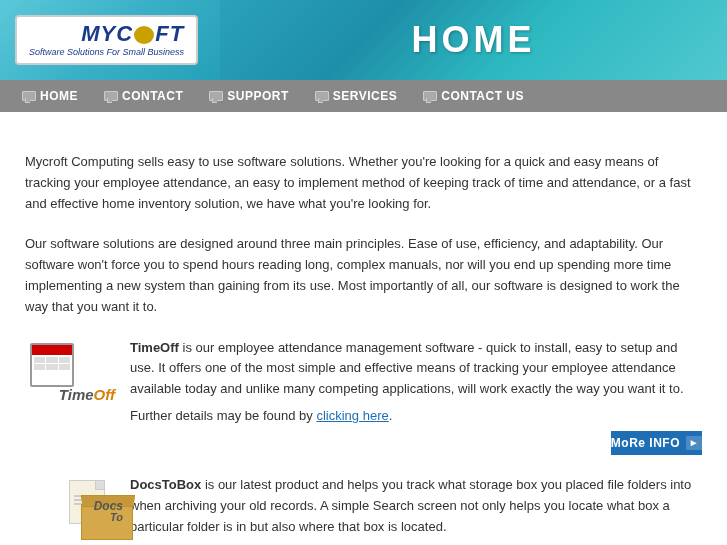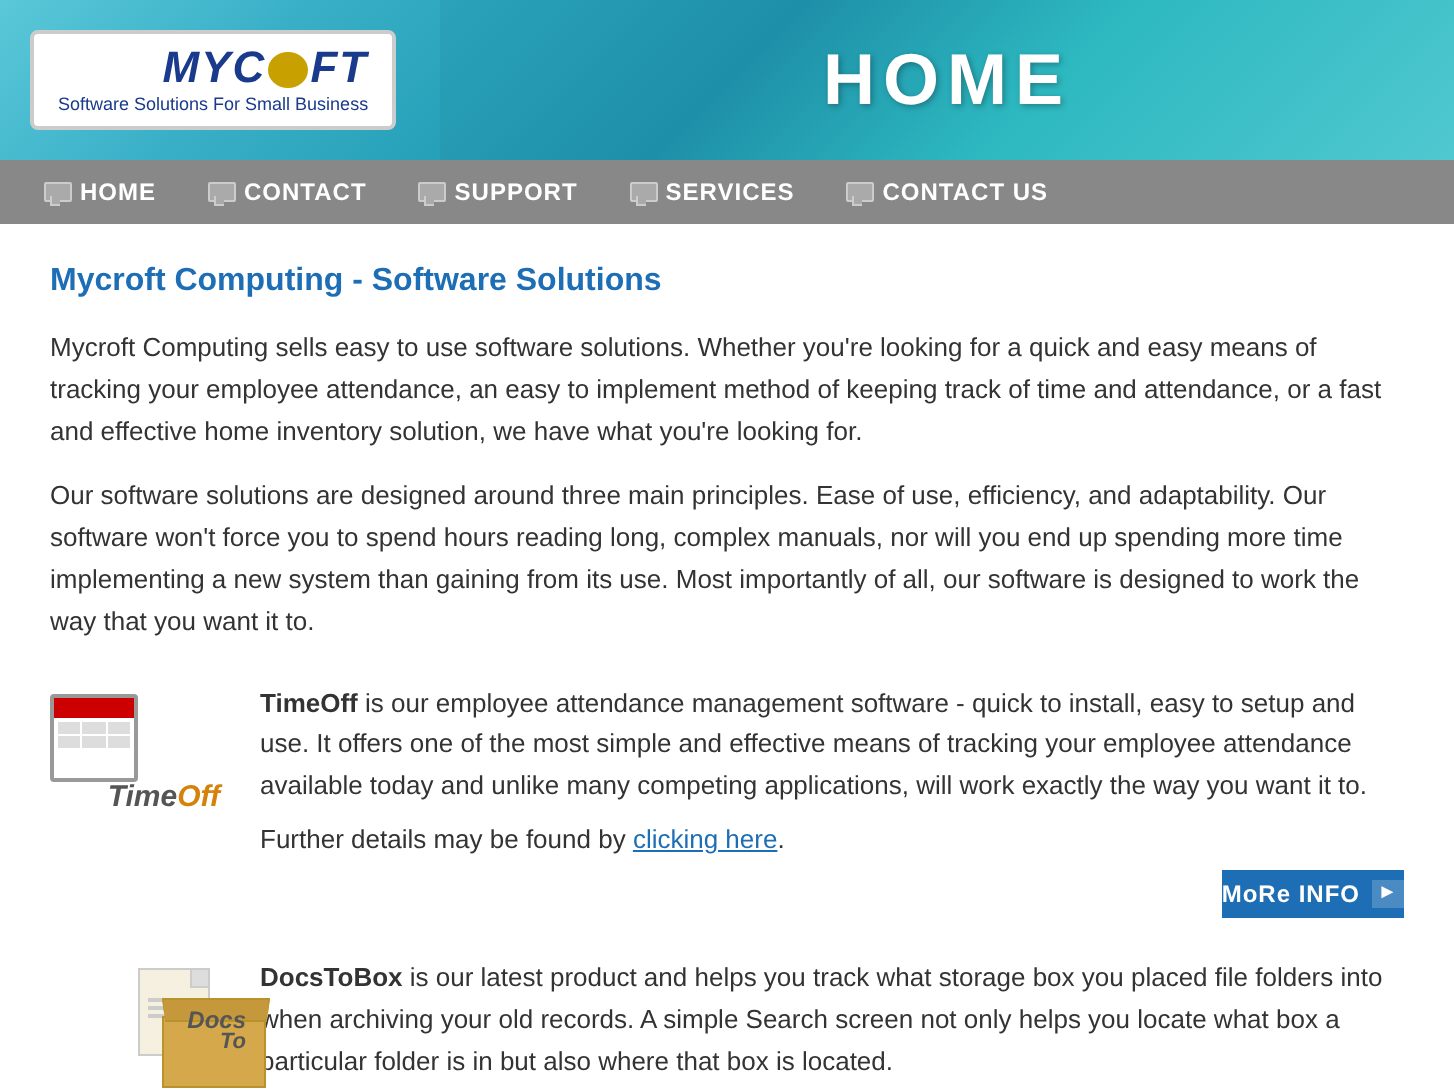--- a/index.html
+++ b/index.html
@@ -41,20 +41,21 @@
       width: 20px;
       height: 18px;
       background: #c8a000;
       border-radius: 50%;
       vertical-align: middle;
       margin: 0 1px;
     }
     .logo-subtitle {
       font-size: 9px;
       color: #1a3a8c;
+      font-style: italic;
       margin-top: 2px;
     }
     .header-title-area {
       flex: 1;
       display: flex;
       align-items: center;
       justify-content: center;
     }
     .header-title {
       font-size: 36px;
@@ -114,32 +115,34 @@
       color: #1e6eb5;
       font-size: 16px;
       font-weight: bold;
       margin-bottom: 14px;
     }
     .intro-text {
       font-size: 13px;
       color: #333;
       line-height: 1.6;
       margin-bottom: 12px;
+      margin-top: 20px;
     }
     .product-section {
       display: flex;
       gap: 15px;
       margin-top: 20px;
       margin-bottom: 10px;
     }
     .product-logo {
       flex-shrink: 0;
       width: 90px;
       display: flex;
       align-items: flex-start;
+      justify-content: center;
       padding-top: 5px;
     }
     .product-content {
       flex: 1;
     }
     .product-desc {
       font-size: 13px;
       color: #333;
       line-height: 1.6;
       margin-bottom: 8px;
@@ -280,21 +283,20 @@
     <span class="nav-icon"></span>
     <span>SERVICES</span>
   </a>
   <a class="nav-item">
     <span class="nav-icon"></span>
     <span>CONTACT US</span>
   </a>
 </div>
 
 <div class="main-content">
-  <div class="page-heading">Mycroft Computing - Software Solutions</div>
 
   <p class="intro-text">Mycroft Computing sells easy to use software solutions. Whether you're looking for a quick and easy means of tracking your employee attendance, an easy to implement method of keeping track of time and attendance, or a fast and effective home inventory solution, we have what you're looking for.</p>
   <p class="intro-text">Our software solutions are designed around three main principles. Ease of use, efficiency, and adaptability. Our software won't force you to spend hours reading long, complex manuals, nor will you end up spending more time implementing a new system than gaining from its use. Most importantly of all, our software is designed to work the way that you want it to.</p>
 
   <div class="product-section">
     <div class="product-logo">
       <div class="timeoff-icon-area">
 
         <div class="cal-icon">
           <div class="cal-top"></div>

